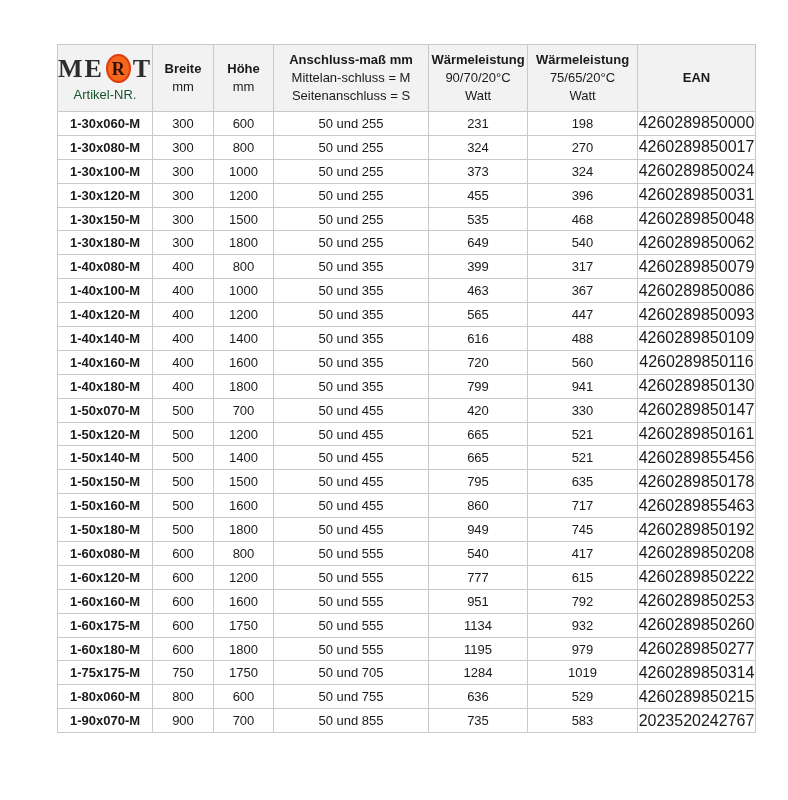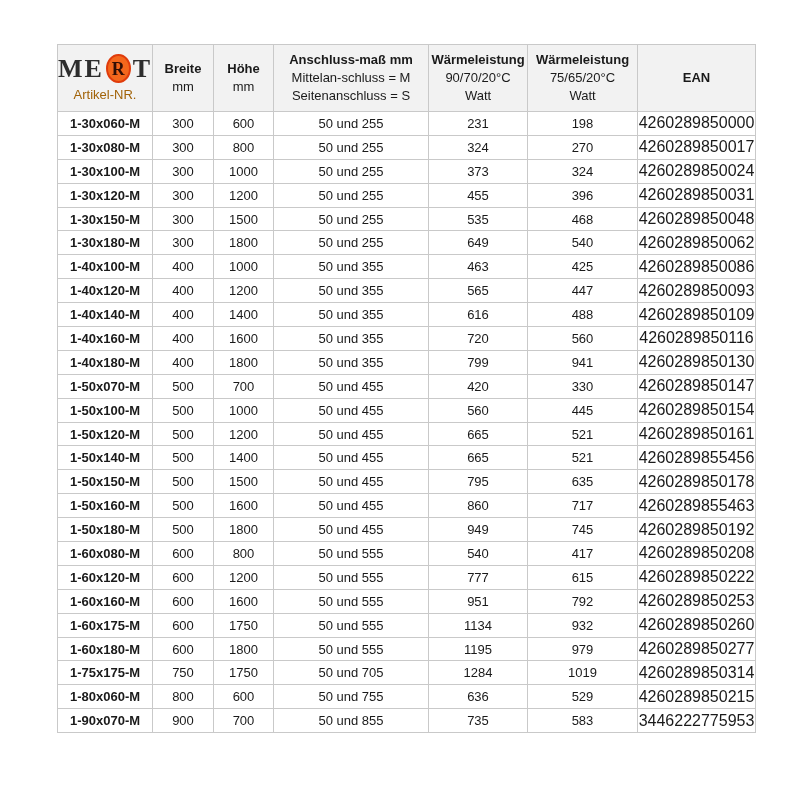--- a/index.html
+++ b/index.html
@@ -81,21 +81,21 @@
     font-family: "Liberation Serif", serif;
     font-size: 18px;
     font-weight: bold;
     color: #310e05;
     letter-spacing: 0;
     margin: 0 1px;
   }
   .logo-sub {
     margin-top: 4px;
     font-size: 13px;
-    color: #a16207;
+    color: #14532d;
   }
 </style>
 </head>
 <body>
 
 <div class="page">
   <div class="sheet">
     <table class="spec">
       <colgroup>
         <col style="width:95px">
@@ -195,26 +195,35 @@
           <tr>
     <td class="artikel">1-30x180-M</td>
     <td>300</td>
     <td>1800</td>
     <td>50 und 255</td>
     <td>649</td>
     <td>540</td>
     <td class="ean">4260289850062</td>
   </tr>
           <tr>
+    <td class="artikel">1-40x080-M</td>
+    <td>400</td>
+    <td>800</td>
+    <td>50 und 355</td>
+    <td>399</td>
+    <td>317</td>
+    <td class="ean">4260289850079</td>
+  </tr>
+          <tr>
     <td class="artikel">1-40x100-M</td>
     <td>400</td>
     <td>1000</td>
     <td>50 und 355</td>
     <td>463</td>
-    <td>425</td>
+    <td>367</td>
     <td class="ean">4260289850086</td>
   </tr>
           <tr>
     <td class="artikel">1-40x120-M</td>
     <td>400</td>
     <td>1200</td>
     <td>50 und 355</td>
     <td>565</td>
     <td>447</td>
     <td class="ean">4260289850093</td>
@@ -247,29 +256,20 @@
     <td class="ean">4260289850130</td>
   </tr>
           <tr>
     <td class="artikel">1-50x070-M</td>
     <td>500</td>
     <td>700</td>
     <td>50 und 455</td>
     <td>420</td>
     <td>330</td>
     <td class="ean">4260289850147</td>
-  </tr>
-          <tr>
-    <td class="artikel">1-50x100-M</td>
-    <td>500</td>
-    <td>1000</td>
-    <td>50 und 455</td>
-    <td>560</td>
-    <td>445</td>
-    <td class="ean">4260289850154</td>
   </tr>
           <tr>
     <td class="artikel">1-50x120-M</td>
     <td>500</td>
     <td>1200</td>
     <td>50 und 455</td>
     <td>665</td>
     <td>521</td>
     <td class="ean">4260289850161</td>
   </tr>
@@ -372,18 +372,18 @@
     <td>529</td>
     <td class="ean">4260289850215</td>
   </tr>
           <tr>
     <td class="artikel">1-90x070-M</td>
     <td>900</td>
     <td>700</td>
     <td>50 und 855</td>
     <td>735</td>
     <td>583</td>
-    <td class="ean">3446222775953</td>
+    <td class="ean">2023520242767</td>
   </tr>
         </tbody>
     </table>
   </div>
 </div>
 
 </body></html>

